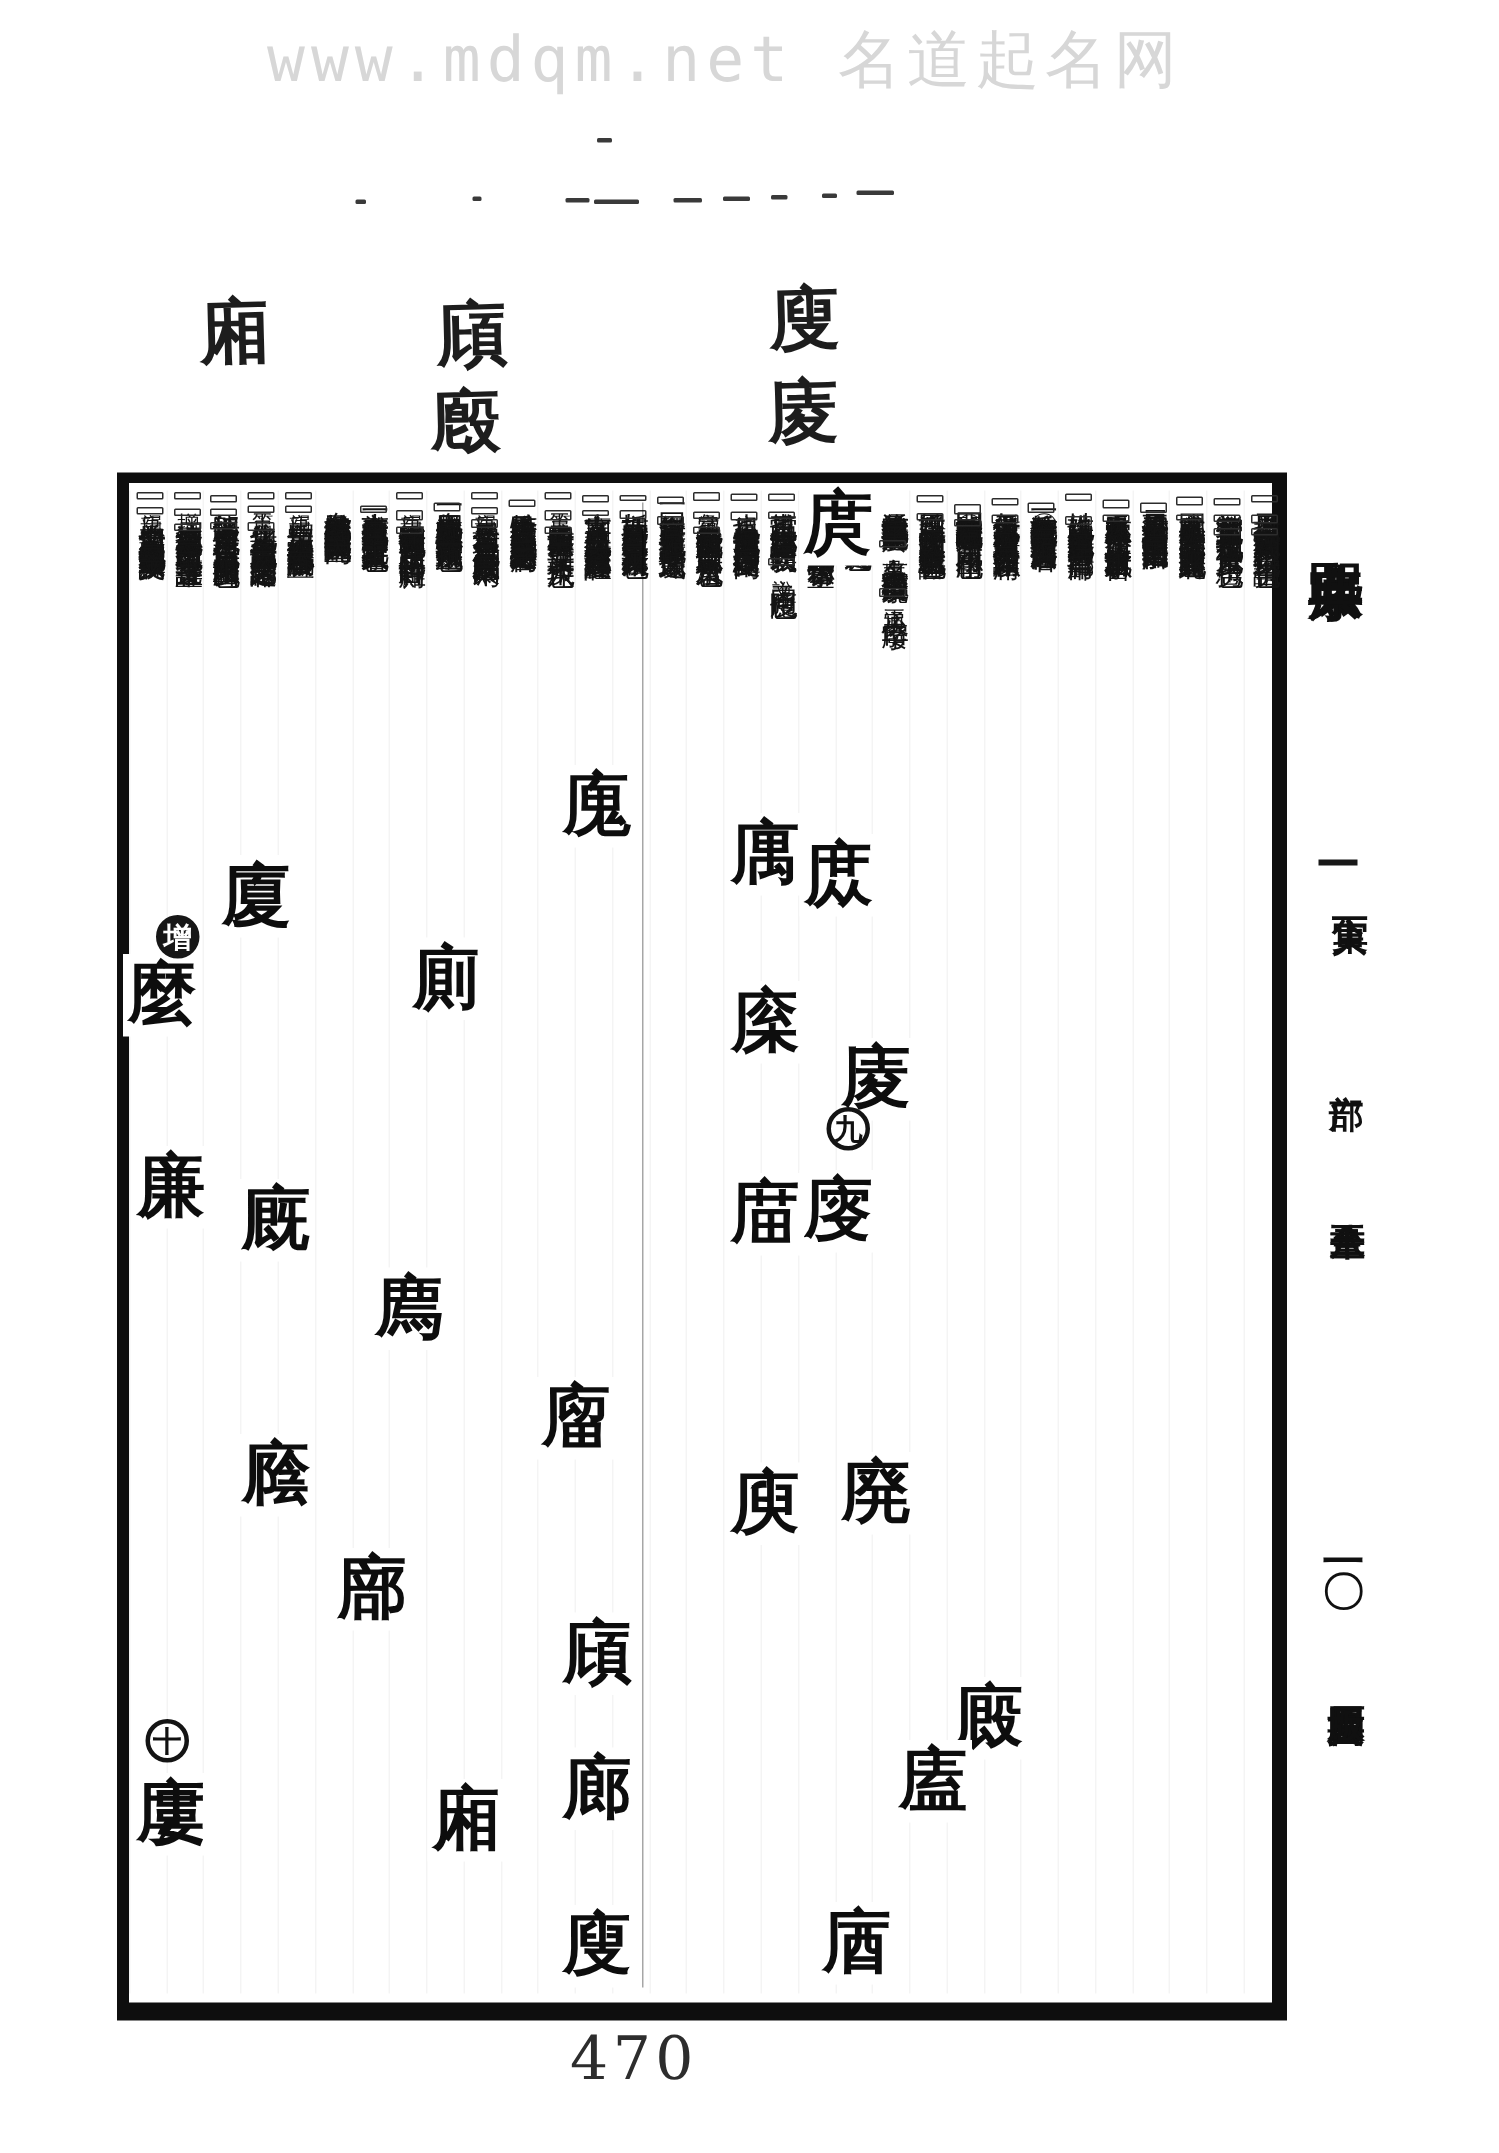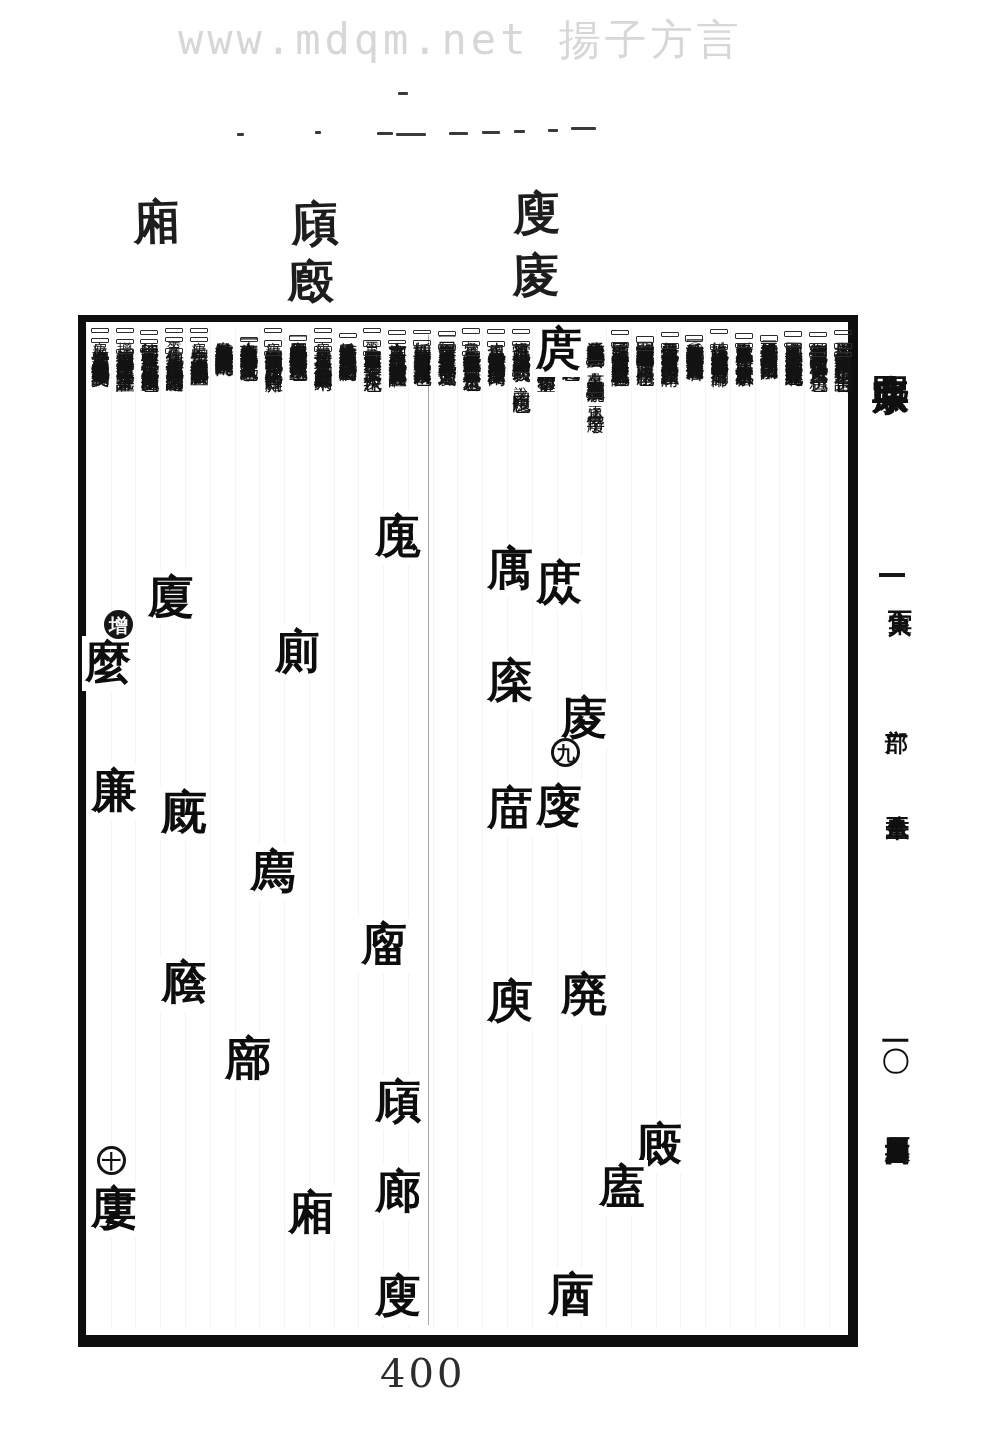--- a/index.html
+++ b/index.html
@@ -74,21 +74,21 @@
   
   #page-number{
     position:absolute;left:380px;top:1350px;
     font-size:40px;letter-spacing:3px;color:#2d2d2d;
     font-family:"DejaVu Serif","Liberation Serif",serif;
   }
 </style>
 </head>
 <body>
 
-<div id="watermark">www.mdqm.net 揚子方言</div>
+<div id="watermark">www.mdqm.net 名道起名网</div>
 
 <div id="dashes">
     <div class="dash" style="left: 237px; top: 133px; width: 7px;"></div>
     <div class="dash" style="left: 315px; top: 131px; width: 6px;"></div>
     <div class="dash" style="left: 377px; top: 132px; width: 16px;"></div>
     <div class="dash" style="left: 396px; top: 133px; width: 30px;"></div>
     <div class="dash" style="left: 449px; top: 132px; width: 19px;"></div>
     <div class="dash" style="left: 482px; top: 131px; width: 18px;"></div>
     <div class="dash" style="left: 514px; top: 130px; width: 11px;"></div>
     <div class="dash" style="left: 548px; top: 129px; width: 10px;"></div>
@@ -173,13 +173,13 @@
 <div class="rule" style="left:428px;top:335px;height:990px;"></div>
 
 <div id="margin-title" class="vtext">康熙字典</div>
 <div id="margin-tick"></div>
 <div id="margin-volume" class="vtext">寅集下</div>
 <div id="margin-radical" class="vtext">广部</div>
 <div id="margin-strokes" class="vtext">八畫至十畫</div>
 <div id="margin-leaf" class="vtext">一〇</div>
 <div id="margin-publisher" class="vtext">同文書局原版</div>
 
-<div id="page-number">400</div>
+<div id="page-number">470</div>
 
 </body></html>

